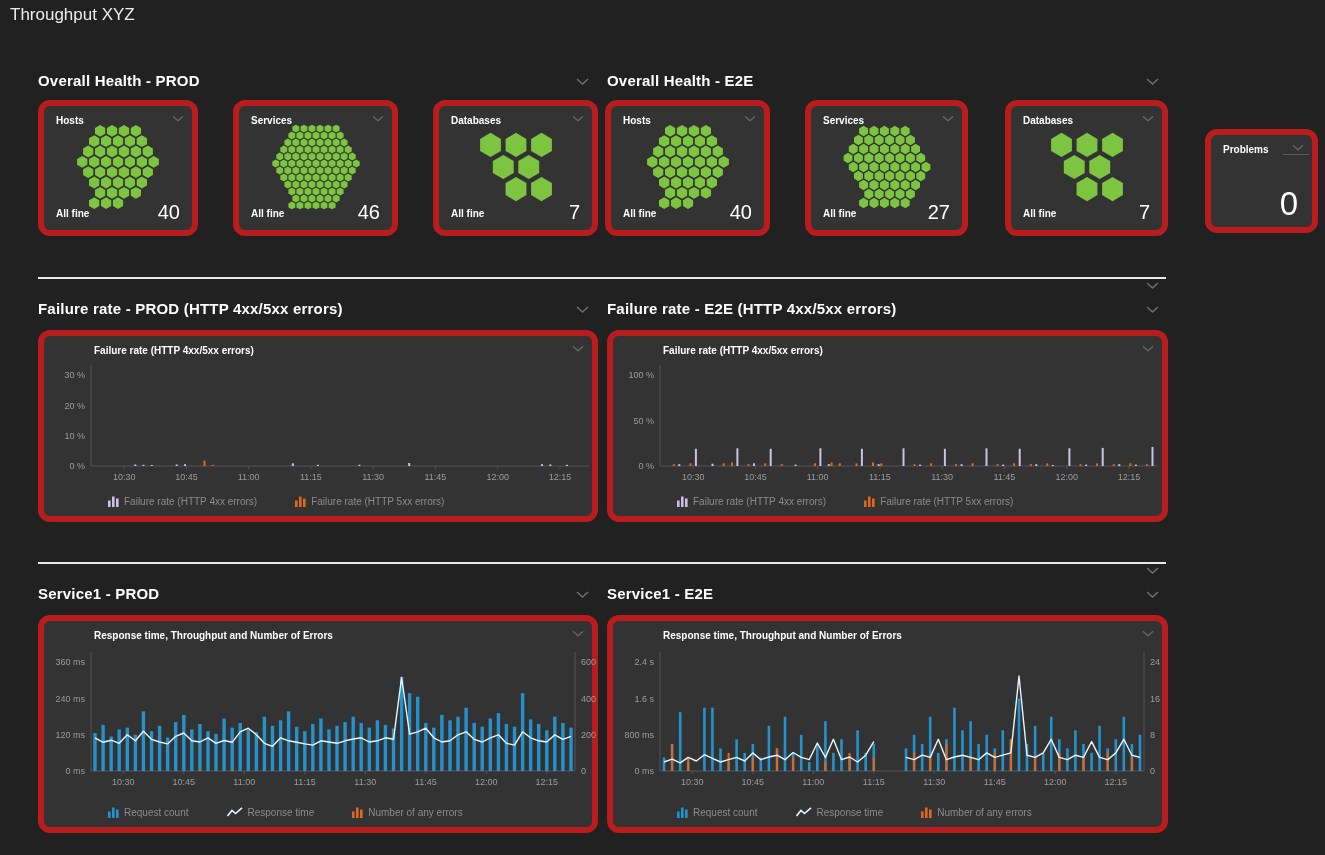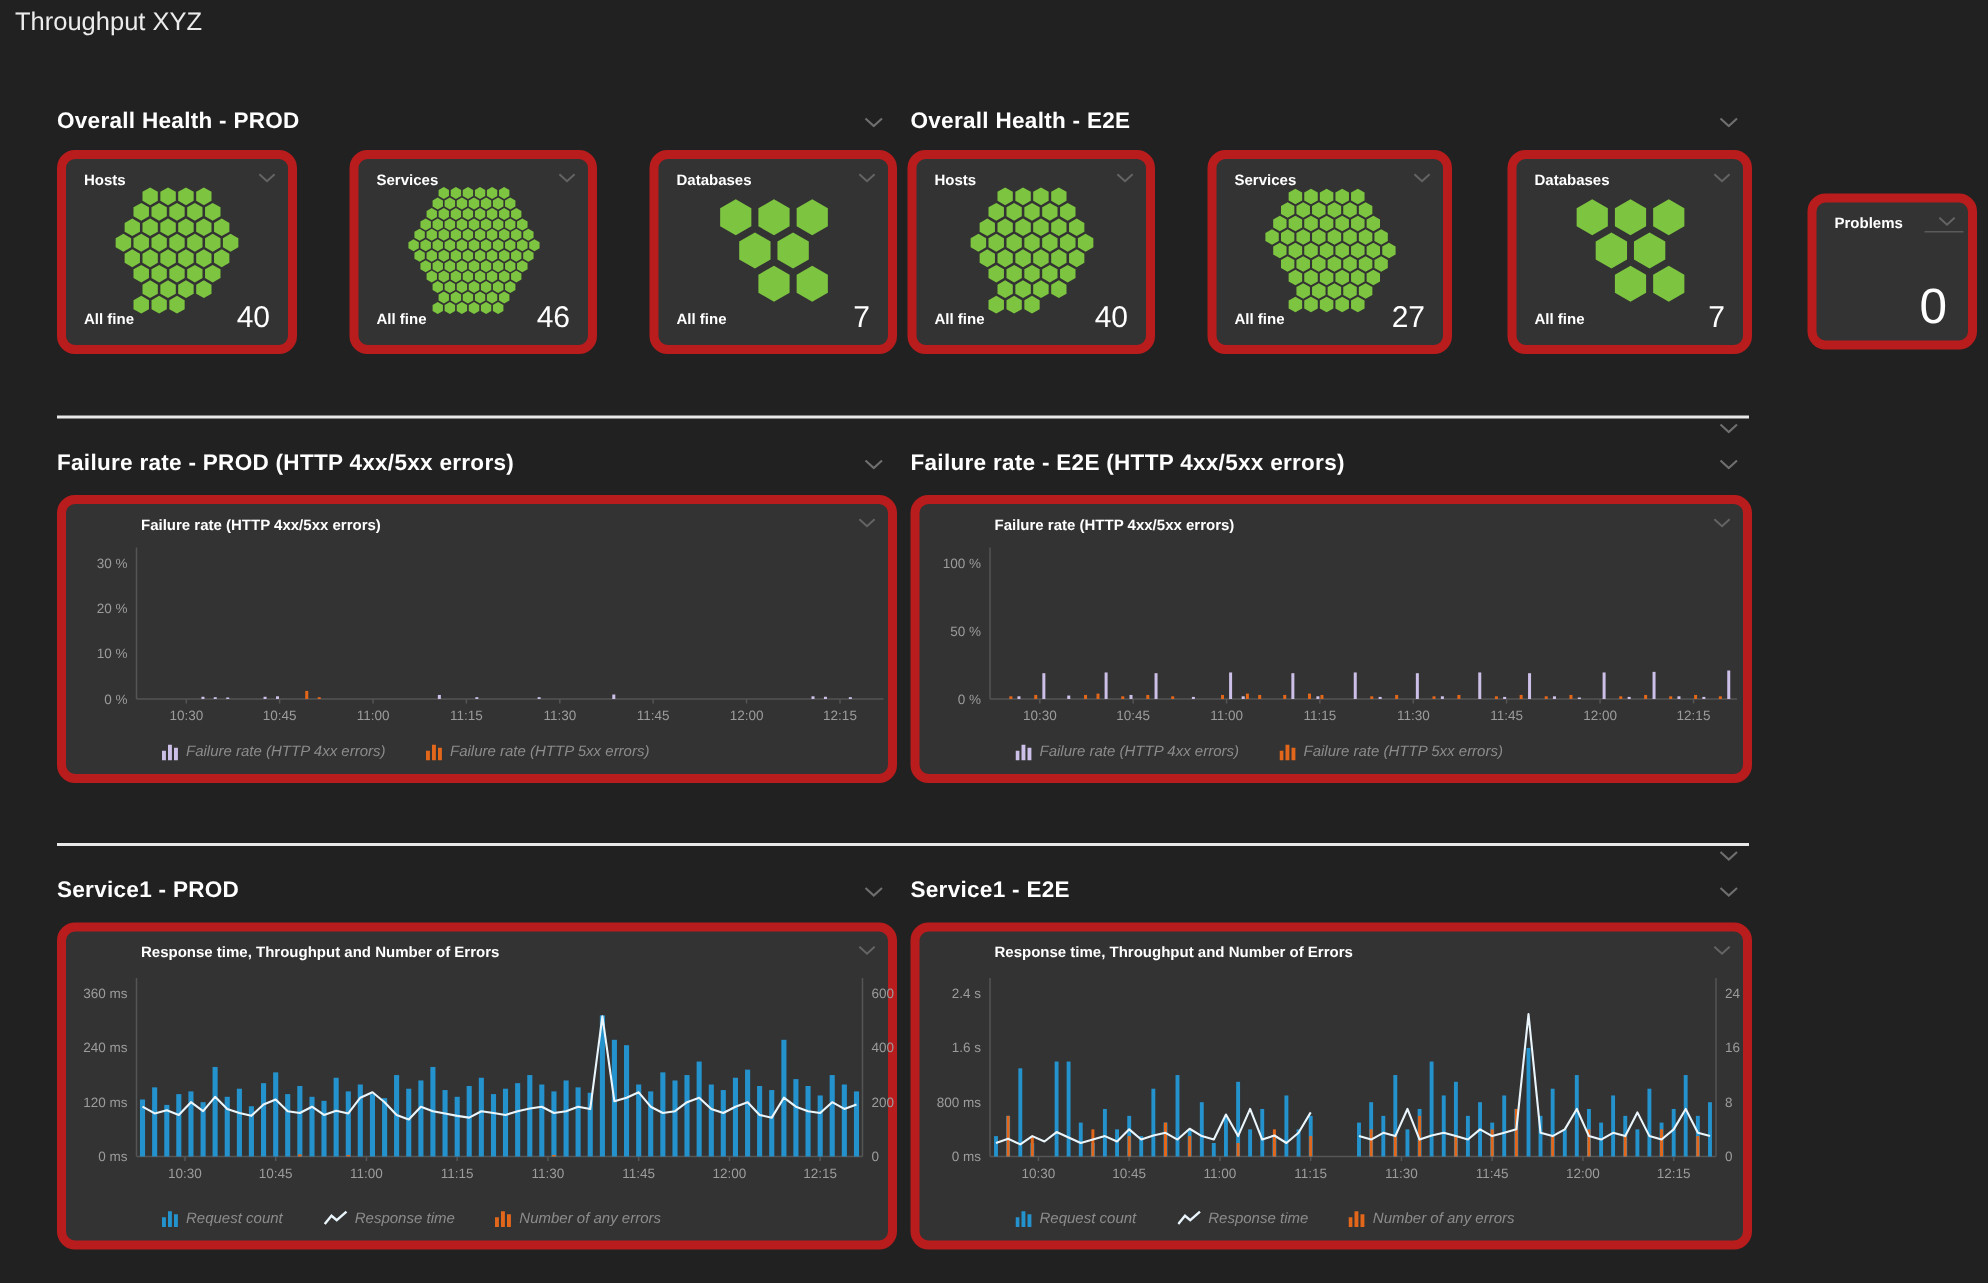--- a/index.html
+++ b/index.html
@@ -12,22 +12,22 @@
   .chev{position:absolute;opacity:.9;line-height:0;}
   .chev.tr{right:8px;top:9px;}
   .hc{position:absolute;left:50%;top:16px;transform:translateX(-50%);}
   .all-fine{position:absolute;left:12px;bottom:11px;font-size:10px;font-weight:bold;color:#fff;}
   .count{position:absolute;right:12px;bottom:6px;font-size:20px;color:#fff;}
   .problems-count{position:absolute;right:14px;bottom:4px;font-size:33px;font-weight:300;color:#fff;}
   .pline{position:absolute;left:72px;top:19px;width:26px;border-bottom:1px solid #5a5a5a;}
   .divider{position:absolute;height:2px;background:#e8e8e8;}
   .chart-head{position:absolute;left:14px;top:9px;font-size:10px;font-weight:bold;color:#fff;margin-left:36px;}
   .plot{position:absolute;left:1px;}
-  .legend{position:absolute;left:64px;bottom:9px;display:flex;gap:27px;align-items:center;
-          font-size:10px;color:#8c8c8c;font-style:italic;}
+  .legend{position:absolute;left:64px;bottom:9px;display:flex;gap:38px;align-items:center;
+          font-size:10px;color:#8c8c8c;}
   .legend-item{display:flex;align-items:center;gap:5px;}
   .tick{fill:#9c9c9c;font-size:9px;font-family:"Liberation Sans",sans-serif;}
 </style>
 </head>
 <body>
 
 <div class="page">
 
   <div class="app-title">Throughput XYZ</div>
 

